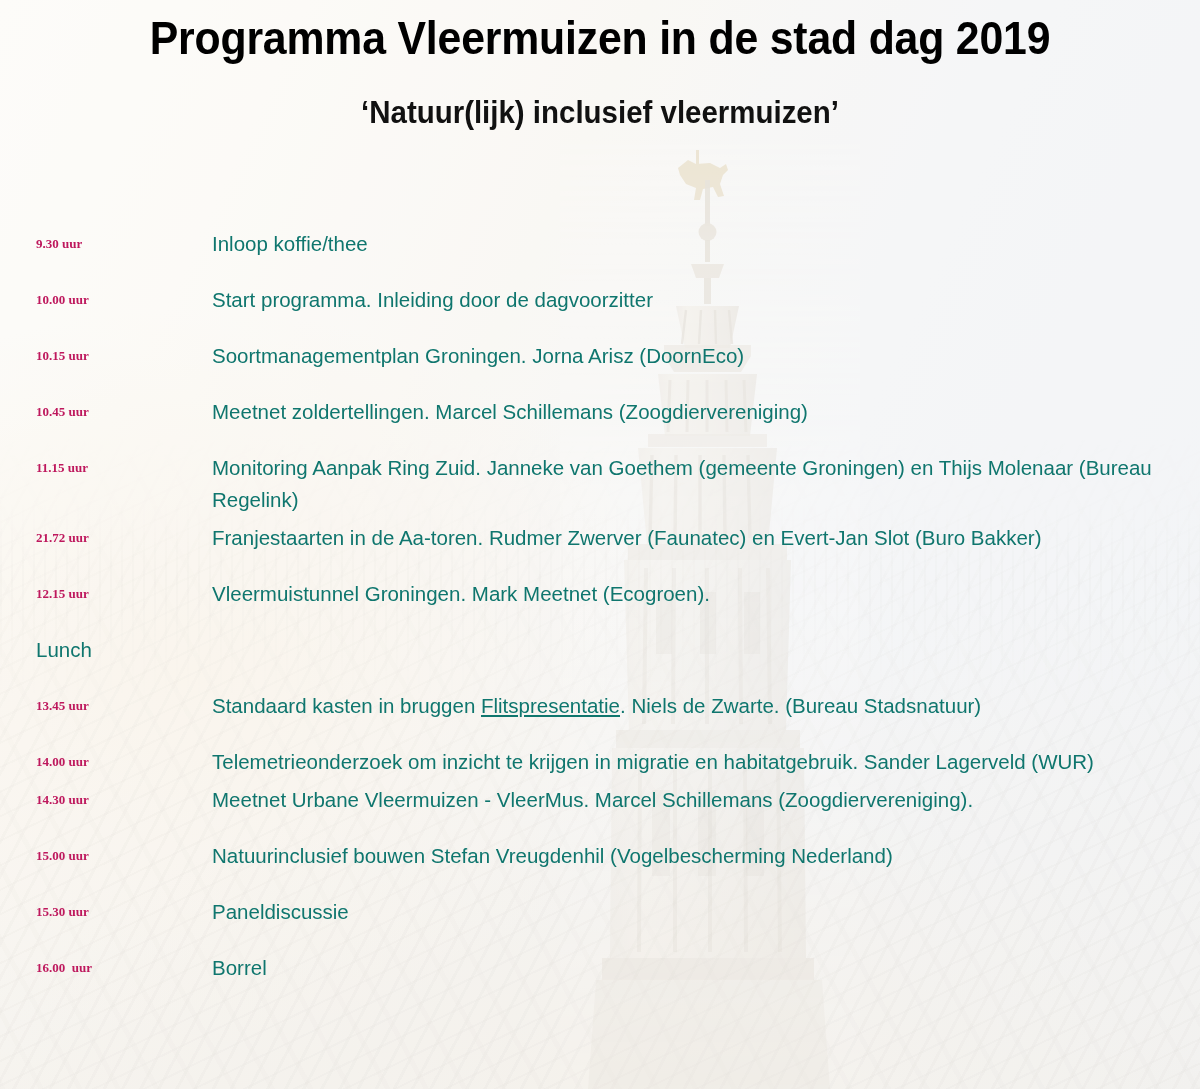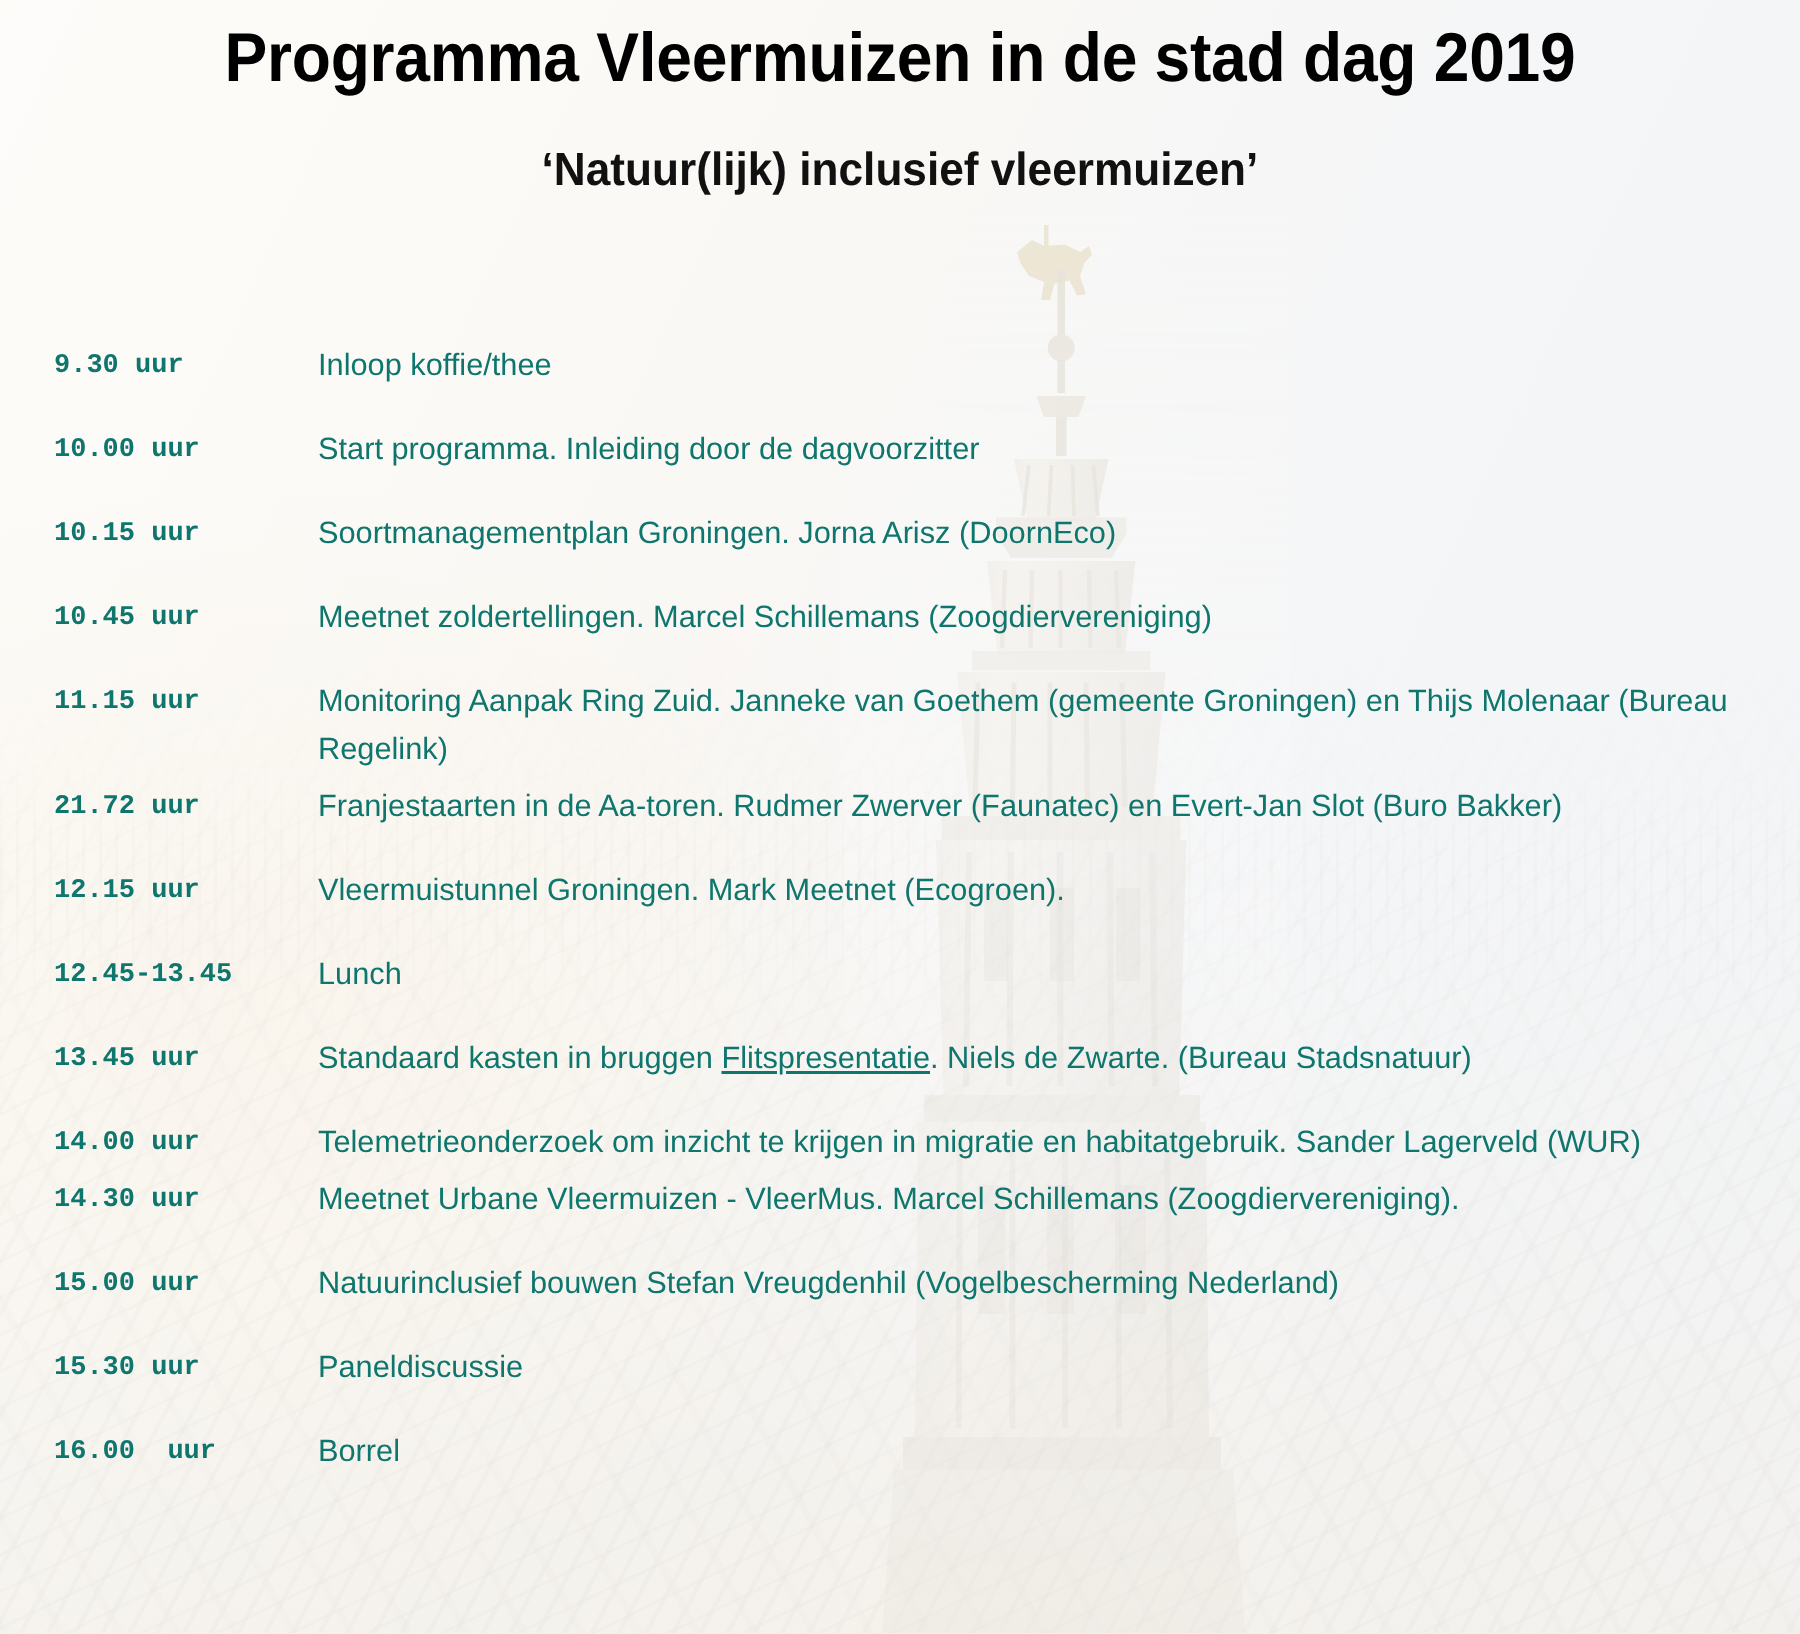--- a/index.html
+++ b/index.html
@@ -143,24 +143,24 @@
   .row {
     display: flex;
     align-items: flex-start;
     margin-bottom: 24px;
   }
   .row.tight { margin-bottom: 6px; }
   .row.last  { margin-bottom: 0; }
 
   .row-time {
     flex: 0 0 176px;
-    font-family: Liberation Mono, monospace;
-    font-size: 18px;
+    font-family: Liberation Serif, serif;
+    font-size: 13px;
     font-weight: 700;
-    color: #0f766e;
+    color: #be185d;
     line-height: 32px;
     white-space: pre;
   }
   .row-desc {
     flex: 1 1 auto;
     font-family: "Liberation Sans", sans-serif;
     font-size: 20.5px;
     font-weight: 400;
     color: #0f766e;
     line-height: 32px;
@@ -317,21 +317,20 @@
       <div class="row-time">21.72 uur</div>
       <div class="row-desc">Franjestaarten in de Aa-toren. Rudmer Zwerver (Faunatec) en Evert-Jan Slot (Buro Bakker)</div>
     </div>
 
     <div class="row">
       <div class="row-time">12.15 uur</div>
       <div class="row-desc">Vleermuistunnel Groningen. Mark Meetnet (Ecogroen).</div>
     </div>
 
     <div class="row">
-      <div class="row-time">12.45-13.45</div>
       <div class="row-desc">Lunch</div>
     </div>
 
     <div class="row">
       <div class="row-time">13.45 uur</div>
       <div class="row-desc">
         <span>Standaard kasten in bruggen </span><span class="u">Flitspresentatie</span><span>. Niels de Zwarte. (Bureau Stadsnatuur)</span>
       </div>
     </div>
 

